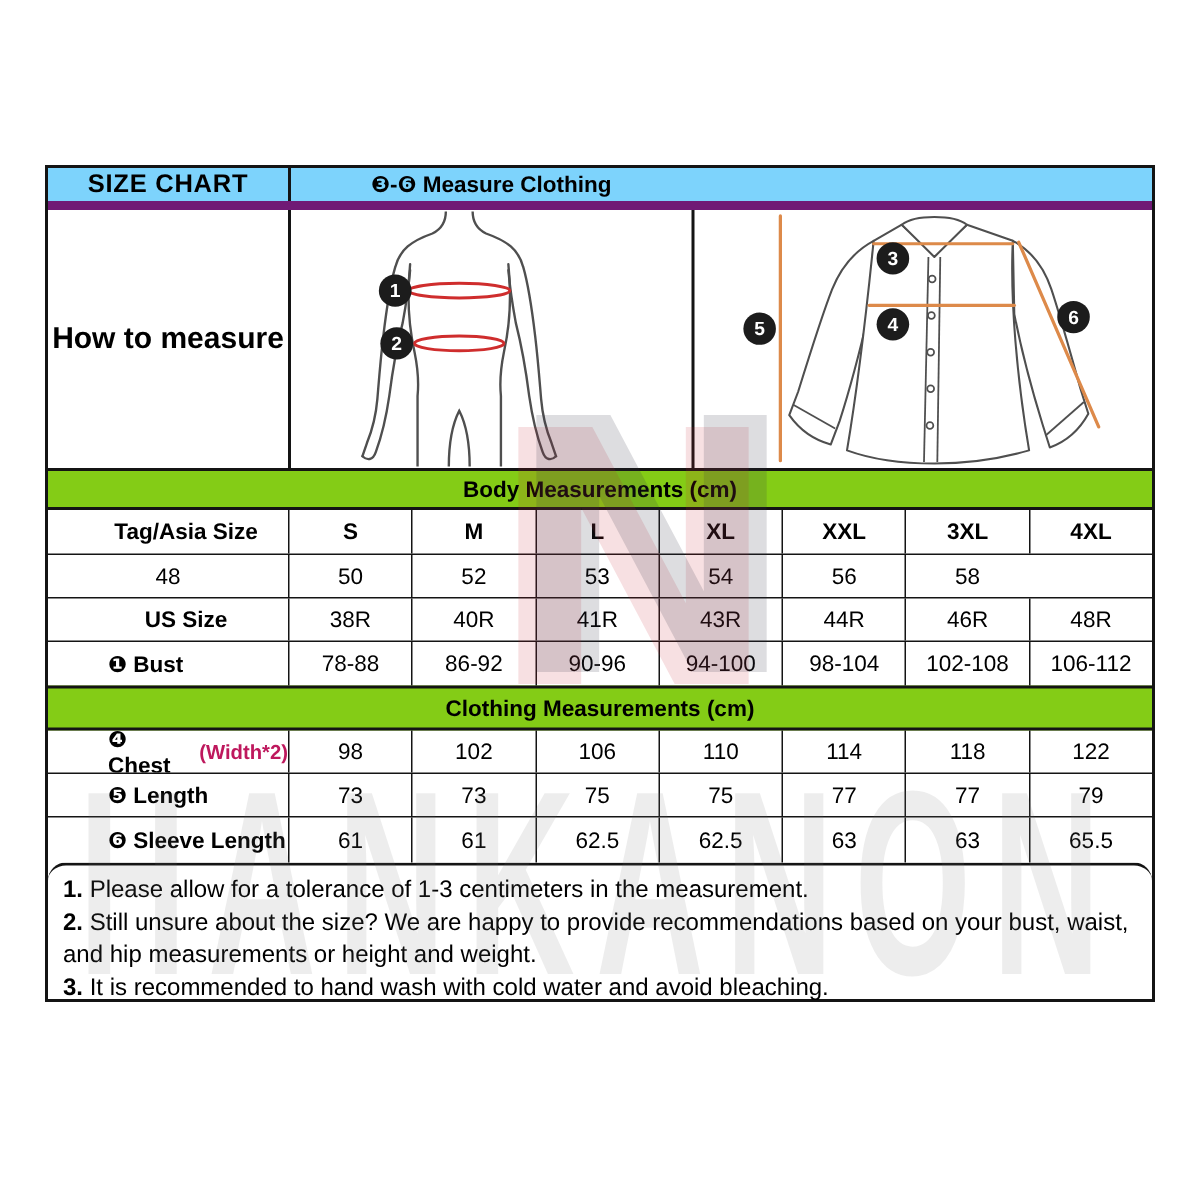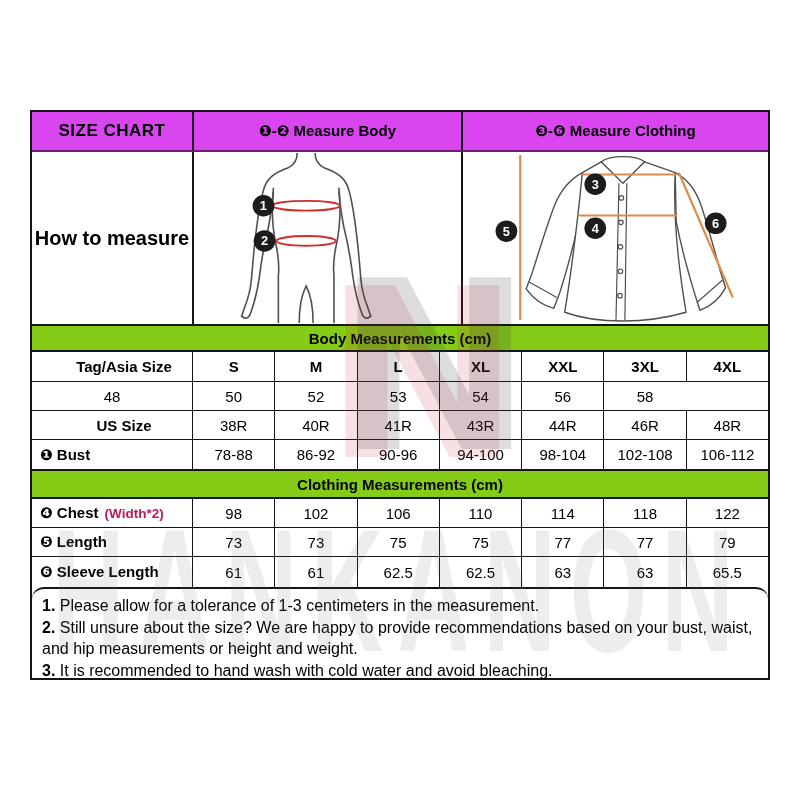--- a/index.html
+++ b/index.html
@@ -4,36 +4,36 @@
 <style>
   html,body { margin:0; padding:0; background:#fff; }
   .stage { position:relative; width:800px; height:800px; background:#ffffff; overflow:hidden;
            font-family:"Liberation Sans","DejaVu Sans",sans-serif; color:#000; }
   .chart { position:absolute; left:30px; top:110px; width:740px; box-sizing:border-box;
            border:2px solid #141414; background:#fff; z-index:1; }
   .row  { display:grid; box-sizing:border-box; }
   .top-cols  { grid-template-columns:160px 269px 1fr; }
   .data-cols { grid-template-columns:160px repeat(7,1fr); }
   .cell { box-sizing:border-box; display:flex; align-items:center; justify-content:center; overflow:hidden; }
-  .hdr  { height:40px; background:#d946ef; border-bottom:2px solid #701a75; }
+  .hdr  { height:28px; background:#7dd3fc; border-bottom:6px solid #701a75; }
   .hdr .cell { font-weight:bold; font-size:15px; }
   .hdr .cell + .cell { border-left:2px solid #141414; }
   .hdr .title { font-size:17px; letter-spacing:0.5px; }
   .how  { height:172px; }
   .how .cell + .cell { border-left:2px solid #141414; }
   .how-label { font-weight:bold; font-size:20px; }
   .fig { padding:0; }
   .secbar { height:28px; background:#84cc16; border-bottom:2px solid #141414; border-top:2px solid #141414;
             display:flex; align-items:center; justify-content:center; font-weight:bold; font-size:15px; box-sizing:border-box; }
   .drow { height:29px; border-bottom:1px solid #141414; }
   .drow.tall { height:30px; }
   .drow.no-bb { border-bottom:none; }
   .drow .cell + .cell { border-left:1px solid #141414; }
   .lbl { font-weight:bold; font-size:15px;padding-left:24px; }
-  .lbl.left { justify-content:flex-start; padding-left:8px; }
+  .lbl.left { justify-content:flex-start; padding-left:8px;margin-left:32px; }
   .val { font-size:15px; }
   .bold-row .val { font-weight:bold; }
   .suffix { color:#be185d; font-weight:bold; font-size:13.5px; margin-left:6px; }
   .notes { border-top:2px solid #141414; box-sizing:border-box; height:91px; padding:6px 12px 0 10px;
            font-size:16px; line-height:21.5px;border-radius:12px; }
   .note b { font-weight:bold; }
   
   .wm-logo { position:absolute; left:336px; top:250px; z-index:4; pointer-events:none;
              font-size:235px; font-weight:bold; line-height:1; font-family:"DejaVu Sans",sans-serif; }
   .wm-logo .n1 { color:rgba(55,55,72,0.17); position:relative; z-index:2; }
@@ -45,21 +45,20 @@
 </style>
 </head>
 <body>
 
 <div class="stage">
 
   <div class="chart">
 
     <div class="row top-cols hdr">
       <div class="cell title">SIZE CHART</div>
-      <div class="cell">❶-❷ Measure Body</div>
       <div class="cell">❸-❻ Measure Clothing</div>
     </div>
 
     <div class="row top-cols how">
       <div class="cell how-label">How to measure</div>
 
       <div class="cell fig">
         <svg width="267" height="170" viewBox="0 0 269 174" preserveAspectRatio="none">
           <g fill="none" stroke="#4f4f4f" stroke-width="1.6" stroke-linecap="round">
             <path d="M104 0 C104 7 101 12 95 15 C81 20 73 26 70 38 C66 52 64 68 62 85 C60 102 59 116 58 128 C57 140 55 148 51 158 L48 167"></path>

